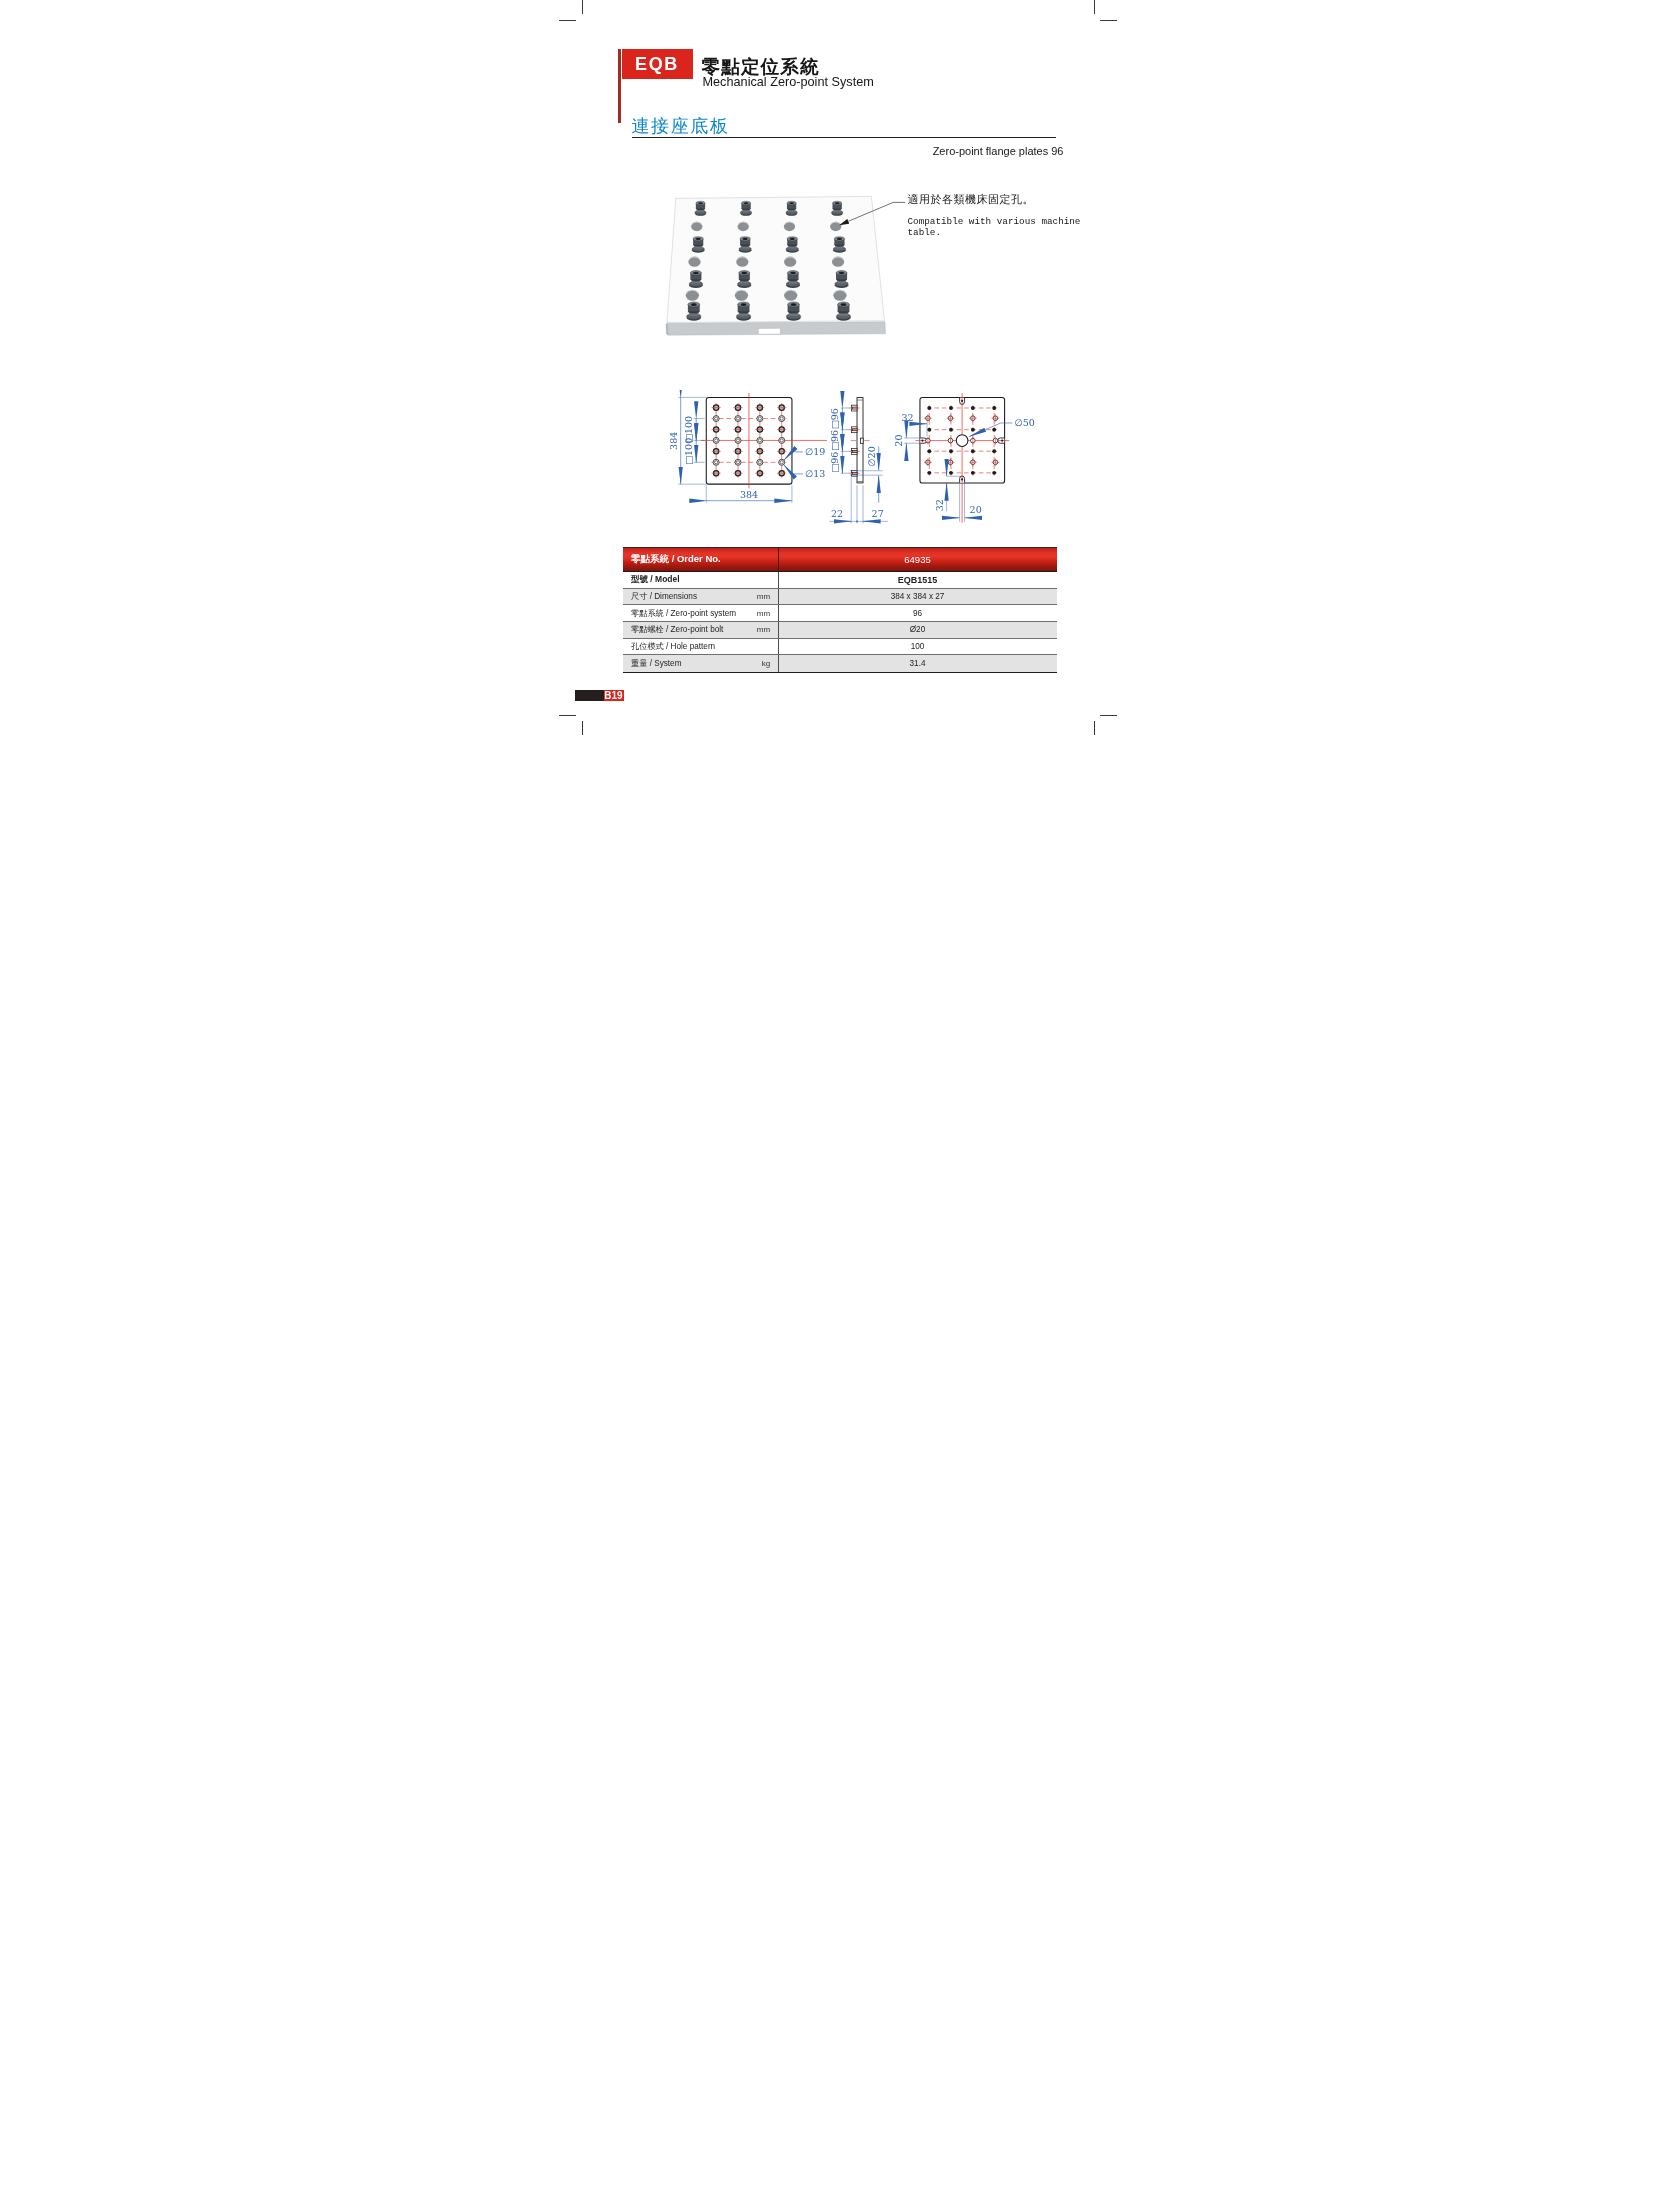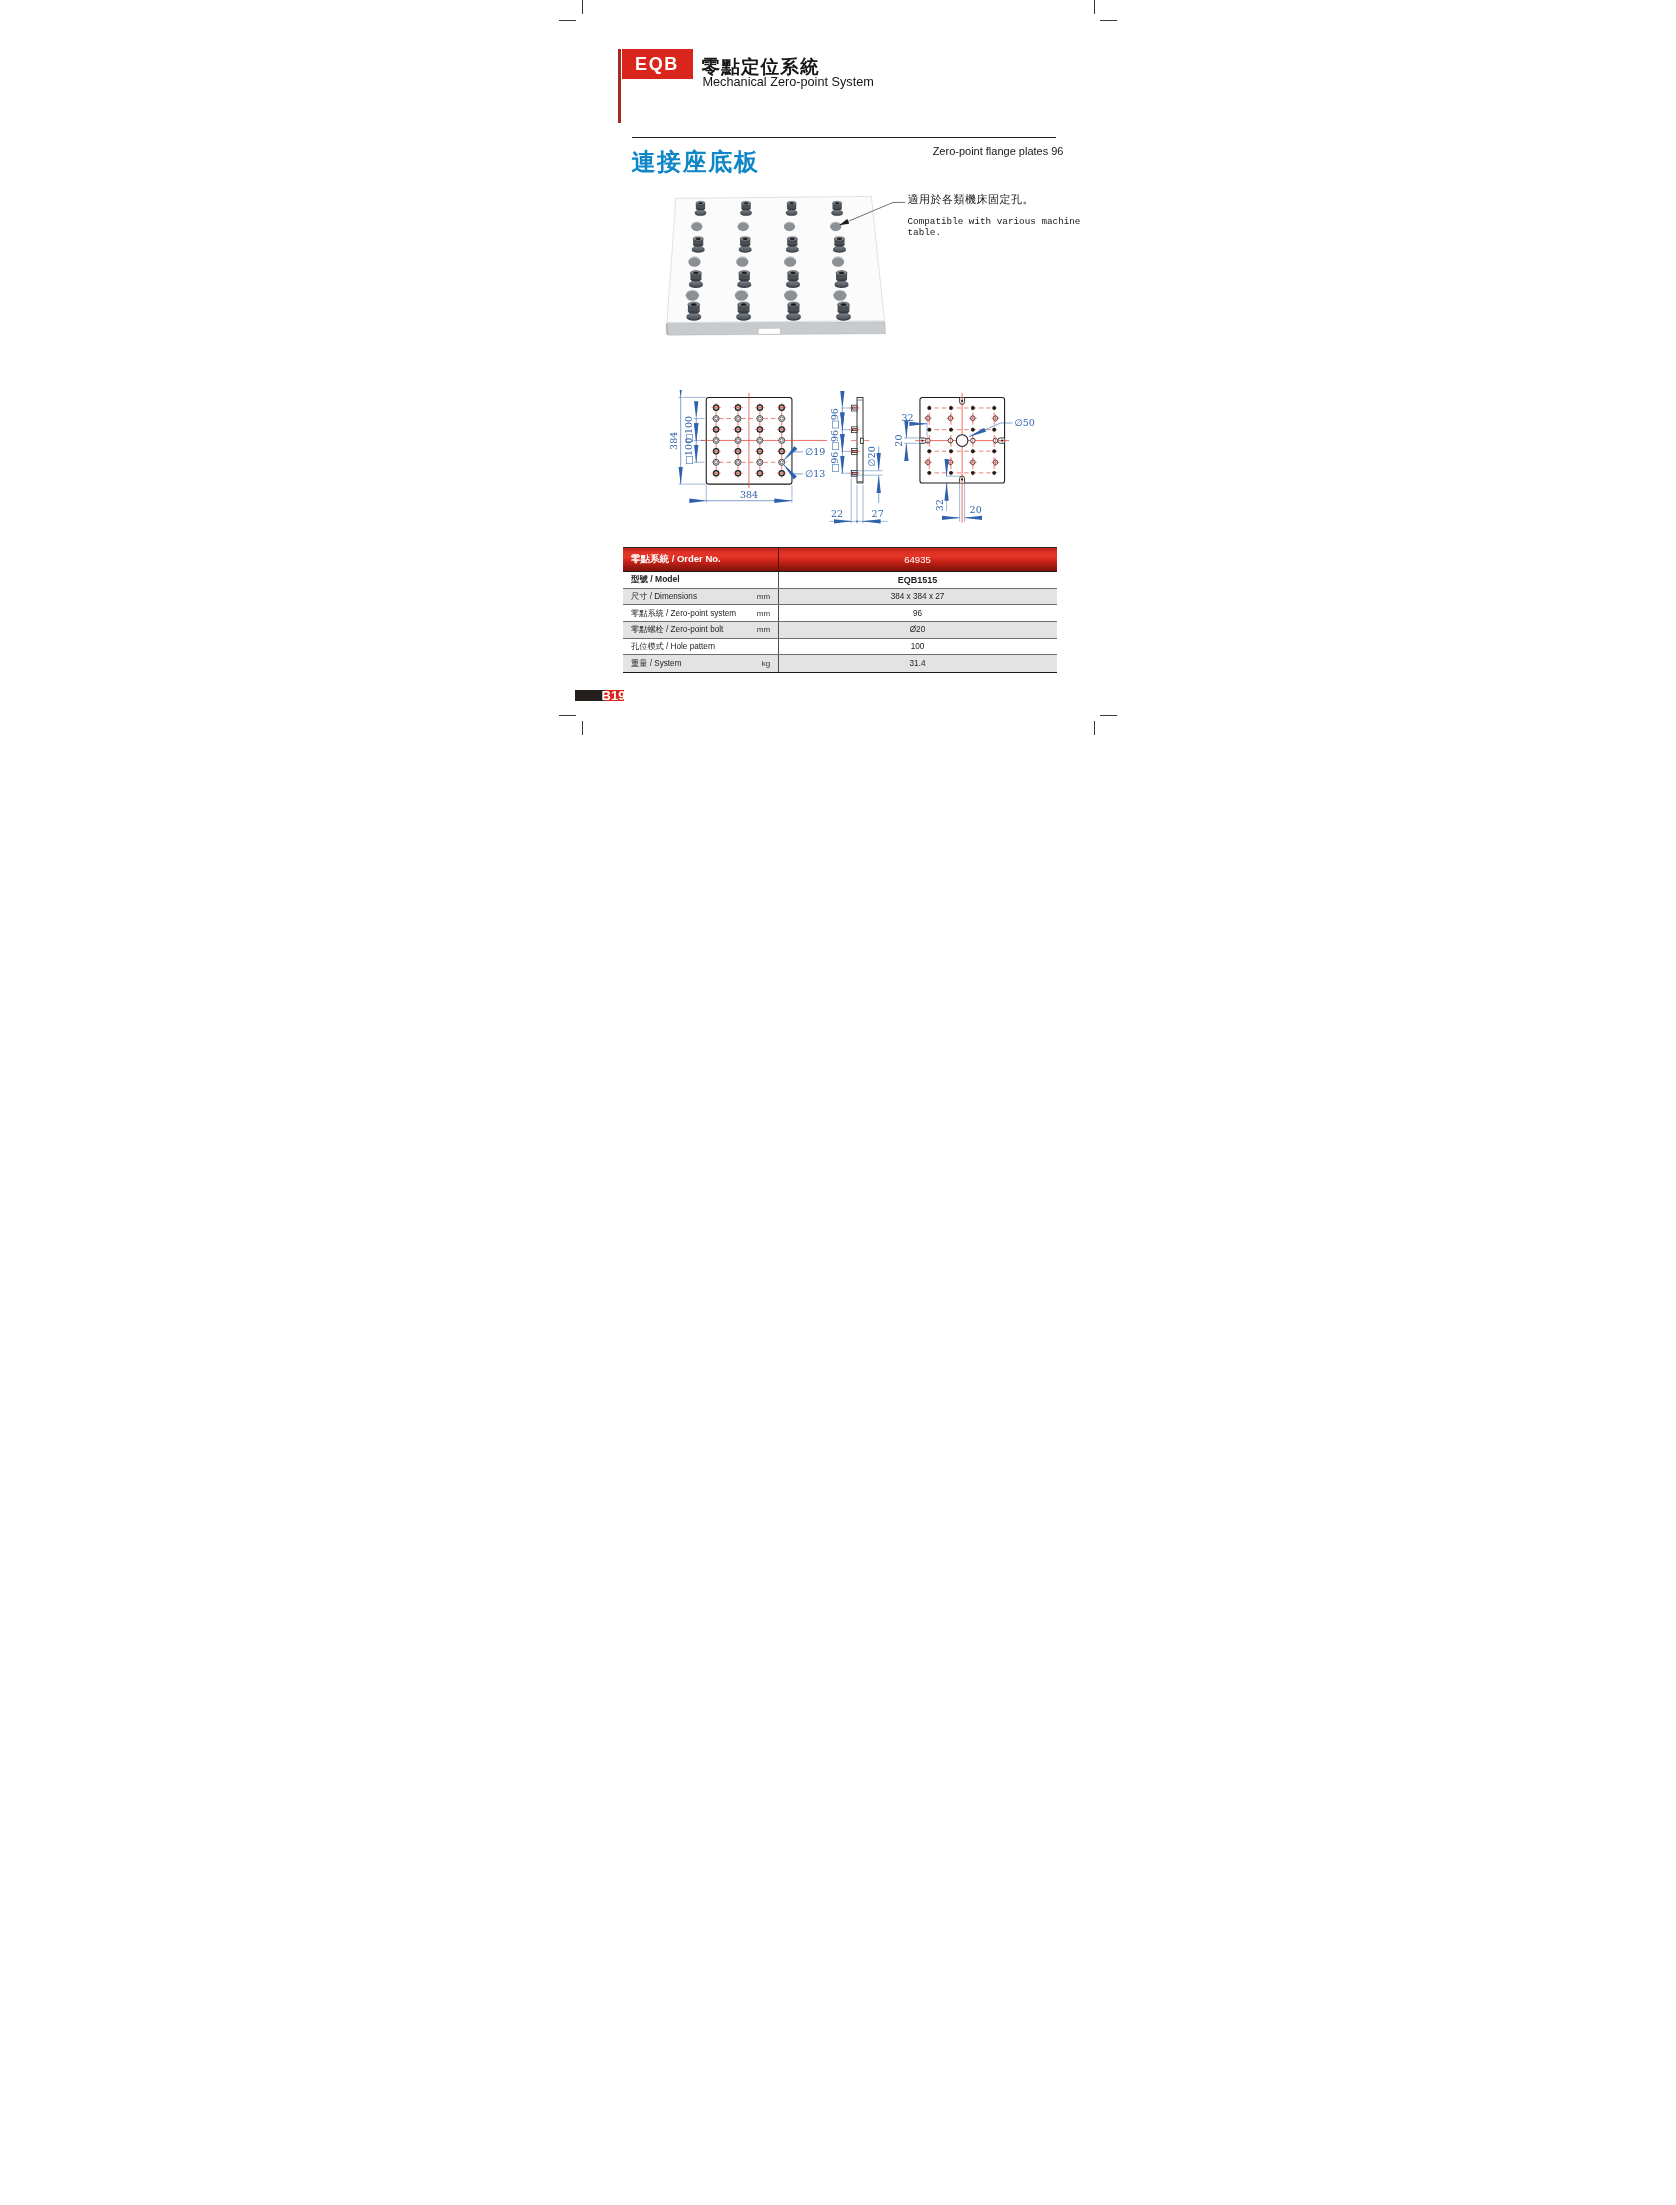--- a/index.html
+++ b/index.html
@@ -15,21 +15,21 @@
   
   .mark{position:absolute;background:#3a3a3a;}
 
   
   .ribbon{position:absolute;left:59px;top:49px;width:3.2px;height:74px;background:var(--dark_red);}
   .badge{position:absolute;left:63px;top:49px;width:71px;height:30px;background:var(--brand_red);
          display:flex;align-items:center;justify-content:center;}
   .badge span{color:#fff;font-size:18px;font-weight:bold;letter-spacing:1.6px;}
   .title-zh{position:absolute;left:143px;top:54px;font-size:18.6px;font-weight:bold;color:#161616;letter-spacing:1.1px;}
   .title-en{position:absolute;left:144px;top:75px;font-size:12.7px;color:#161616;letter-spacing:0;}
-  .section-zh{position:absolute;left:73px;top:114px;font-size:24px;font-weight:bold;color:var(--heading_blue);letter-spacing:1.6px;margin-top:32px;}
+  .section-zh{position:absolute;left:73px;top:114px;font-size:18px;font-weight:normal;color:var(--heading_blue);letter-spacing:1.6px;}
   .section-en{position:absolute;right:54px;top:121px;font-size:11px;color:#161616;margin-top:24px;}
   .rule{position:absolute;left:73px;top:137px;width:424px;height:1.1px;background:#1f1f1f;}
 
   
   .note1{position:absolute;left:349px;top:192px;font-size:11px;color:#161616;letter-spacing:0.5px;}
   .note2{position:absolute;left:349px;top:216px;font-size:9.3px;color:#161616;font-family:Liberation Mono, monospace;}
 
   
   svg text{font-family:"DejaVu Serif","Liberation Serif",serif;}
   .dim{stroke:var(--dim_blue);stroke-width:3.5;fill:none;}
@@ -53,21 +53,21 @@
   .tbody{height:16.7px;border-bottom:0.5px solid #6e6e6e;}
   .tbody:last-child{border-bottom:none;}
   .row-model .lbl{font-weight:bold;font-size:8.5px;}
   .row-model .val{font-weight:bold;font-size:9px;}
   .bg-white{background:#fff;} .bg-gray{background:var(--row_gray);}
 
   
   .foot-black{position:absolute;left:16px;top:690px;width:29px;height:10.6px;background:#241f1c;}
   .foot-red{position:absolute;left:45px;top:690px;width:20px;height:10.6px;background:var(--brand_red);
             display:flex;align-items:center;justify-content:center;}
-  .foot-red span{color:#fff;font-weight:bold;font-size:13px;}
+  .foot-red span{color:#fff;font-weight:bold;font-size:10px;}
 </style>
 </head>
 <body>
 
 <div class="page">
 
   <div class="mark" style="left:23px;top:0;width:0.5px;height:13.8px;"></div>
   <div class="mark" style="left:0;top:20px;width:17.5px;height:0.5px;"></div>
   <div class="mark" style="left:535px;top:0;width:0.5px;height:13.8px;"></div>
   <div class="mark" style="left:541px;top:20px;width:17.5px;height:0.5px;"></div>

